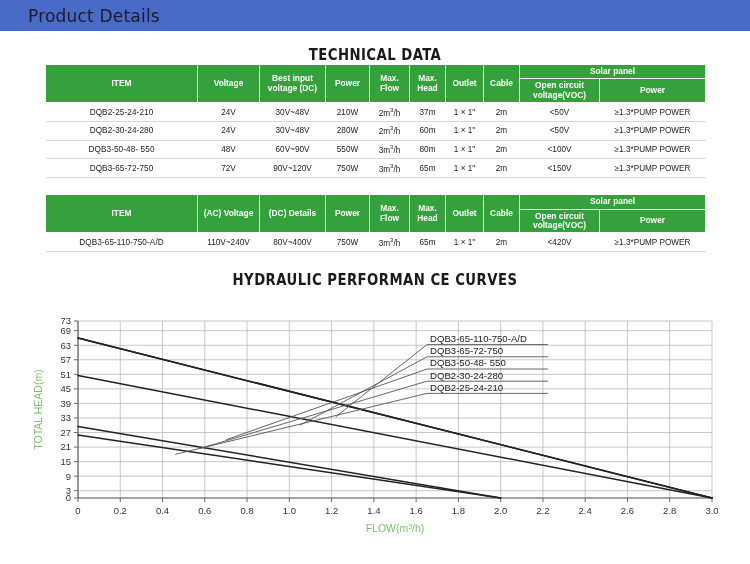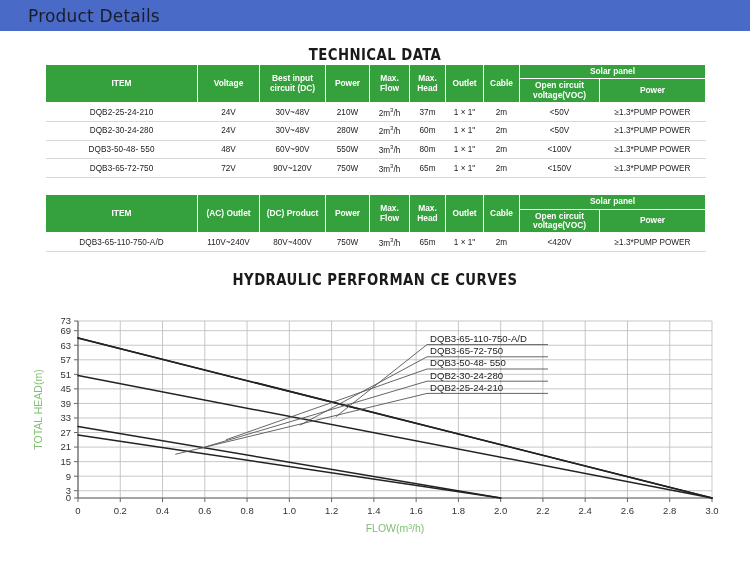--- a/index.html
+++ b/index.html
@@ -113,21 +113,21 @@
         <col style="width:36px">
       <col style="width:38px">
         <col style="width:36px">
         <col style="width:80px">
         <col style="width:106px">
     </colgroup>
     <thead>
       <tr>
         <th rowspan="2">ITEM</th>
         <th rowspan="2">Voltage</th>
-        <th rowspan="2">Best input circuit (DC)</th>
+        <th rowspan="2">Best input voltage (DC)</th>
         <th rowspan="2">Power</th>
         <th rowspan="2">Max. Flow</th>
         <th rowspan="2">Max. Head</th>
         <th rowspan="2">Outlet</th>
         <th rowspan="2">Cable</th>
         <th colspan="2">Solar panel</th>
       </tr>
       <tr>
         <th>Open circuit voltage(VOC)</th>
         <th>Power</th>
@@ -196,22 +196,22 @@
         <col style="width:40px">
         <col style="width:36px">
       <col style="width:38px">
         <col style="width:36px">
         <col style="width:80px">
         <col style="width:106px">
     </colgroup>
     <thead>
       <tr>
         <th rowspan="2">ITEM</th>
-        <th rowspan="2">(AC) Outlet</th>
-        <th rowspan="2">(DC) Product</th>
+        <th rowspan="2">(AC) Voltage</th>
+        <th rowspan="2">(DC) Details</th>
         <th rowspan="2">Power</th>
         <th rowspan="2">Max. Flow</th>
         <th rowspan="2">Max. Head</th>
         <th rowspan="2">Outlet</th>
         <th rowspan="2">Cable</th>
         <th colspan="2">Solar panel</th>
       </tr>
       <tr>
         <th>Open circuit voltage(VOC)</th>
         <th>Power</th>

